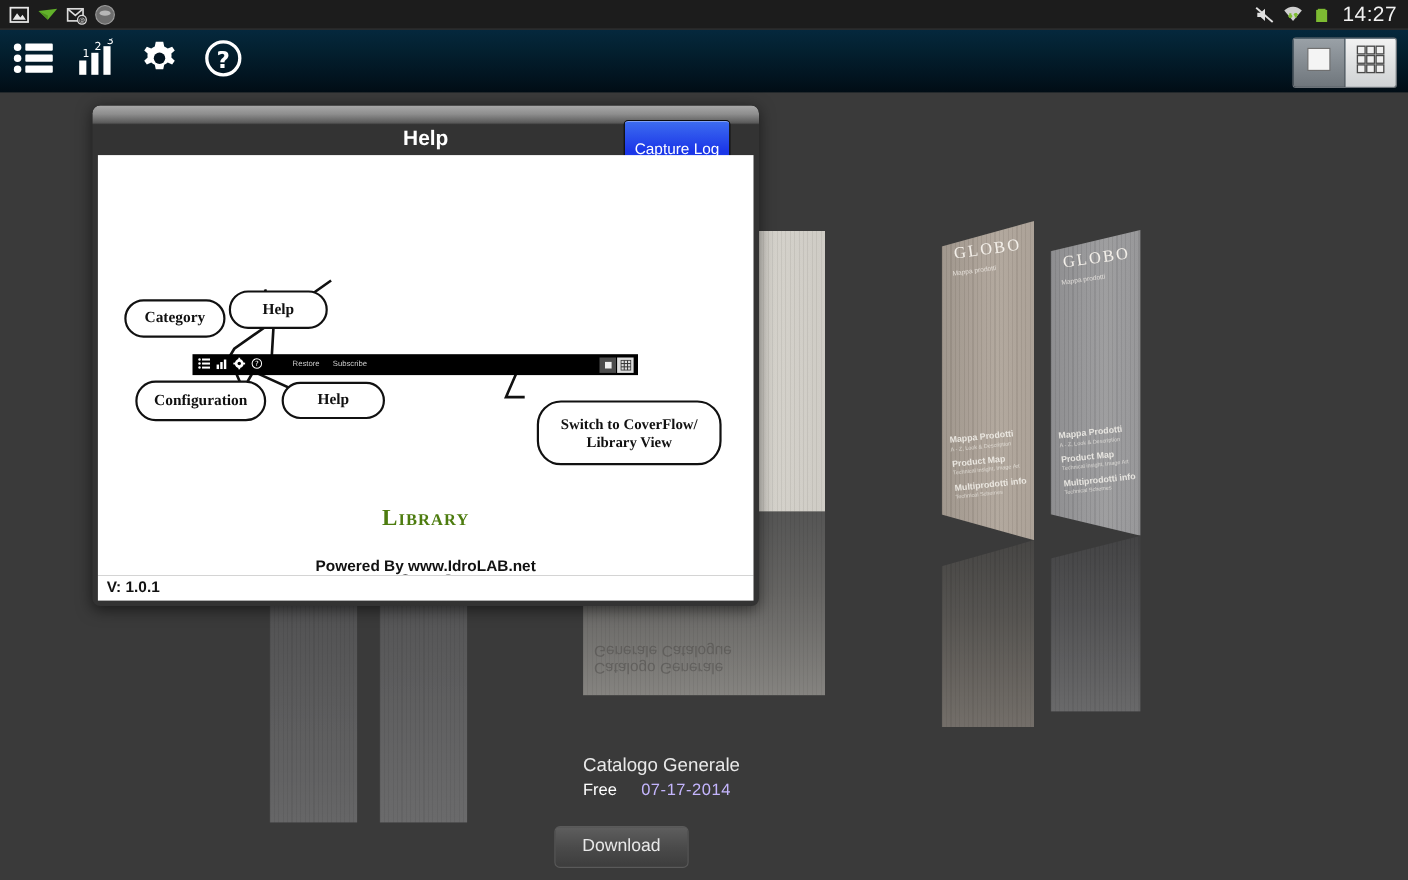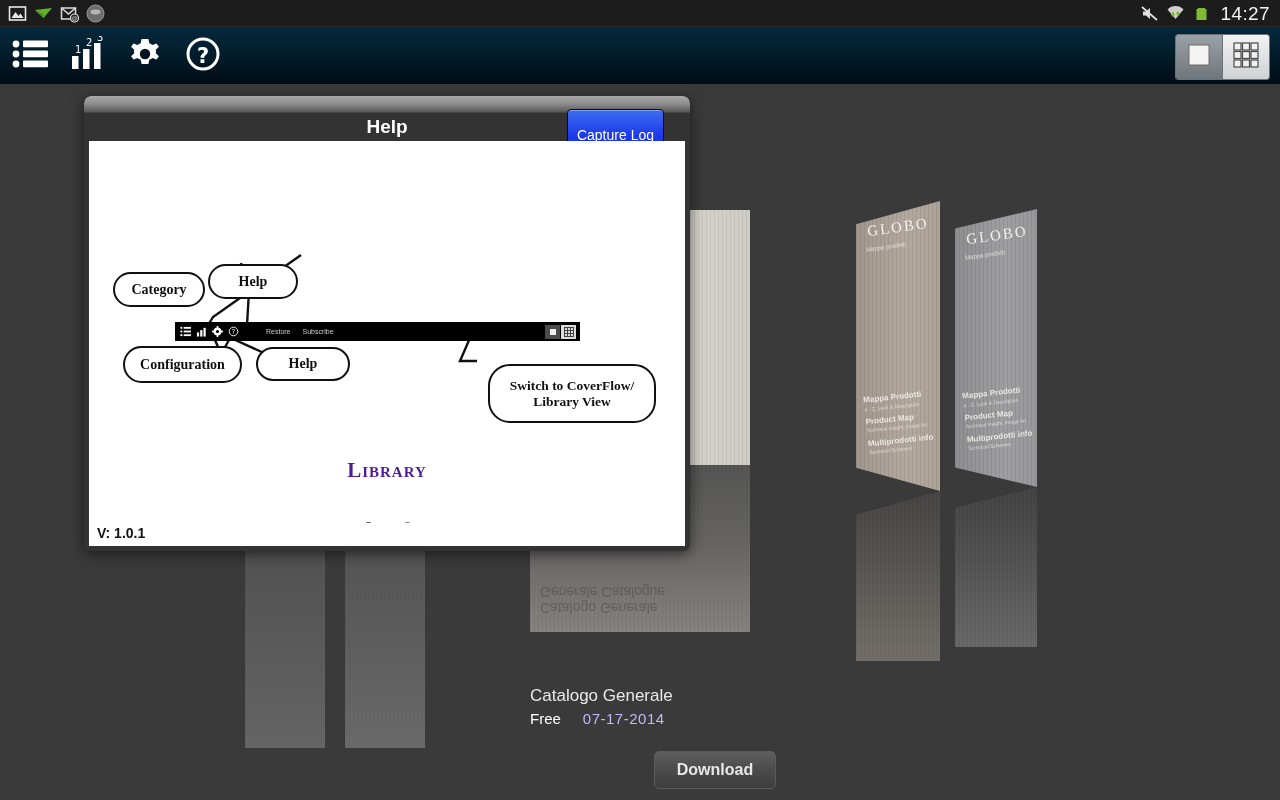--- a/index.html
+++ b/index.html
@@ -85,21 +85,21 @@
   .c-l2 .face{width:80px;height:1px;}
   .c-l2 .refl{width:80px;height:318px;background:linear-gradient(to bottom,#979799,#707072 55%,#515153);
     clip-path:polygon(0 0,100% 0,100% 86%,0 100%);}
 
   
   .caption{position:absolute;left:530px;top:602px;width:420px;}
   .cap-title{color:#e9e9e9;font-size:17px;line-height:22px;}
   .cap-row{display:flex;align-items:center;gap:22px;margin-top:3px;}
   .cap-free{font-size:15px;}
   .cap-date{color:#c4b5fd;font-size:15px;letter-spacing:0.5px;}
-  .dl-wrap{position:absolute;left:556px;top:668px;width:220px;display:flex;justify-content:flex-end;font-weight:bold;}
+  .dl-wrap{position:absolute;left:504px;top:668px;width:220px;display:flex;justify-content:flex-start;}
   .dl-btn{
     width:120px;height:36px;border-radius:5px;
     background:linear-gradient(to bottom,#5e5e5e,#4a4a4a 52%,#3d3d3d);
     border:1px solid #5a5a5a;color:#e8e8e8;font-size:16px;
     display:flex;align-items:center;justify-content:center;
   }
 
   
   .dialog{
     position:absolute;left:84px;top:96px;width:606px;height:455px;
@@ -137,21 +137,21 @@
   .minibar{
     position:absolute;left:86px;top:181px;width:405px;height:19px;background:#000;
     display:flex;align-items:center;
   }
   .minibar .mb-icons{display:flex;align-items:center;gap:5px;padding-left:5px;}
   .minibar .mb-links{display:flex;gap:12px;margin-left:27px;color:#ccc;font-size:7px;}
   .minibar .mb-toggle{margin-left:auto;display:flex;padding-right:4px;gap:1px;}
   .mb-sq{width:15px;height:14px;display:flex;align-items:center;justify-content:center;}
   .mb-sq.a{background:#4c4c4c;}
   .mb-sq.b{background:#dcdcdc;}
-  .libword{position:absolute;left:0;top:317px;width:596px;text-align:center;color:#4c1d95;
+  .libword{position:absolute;left:0;top:317px;width:596px;text-align:center;color:#4d7c0f;
     font-family:"Liberation Serif",serif;font-weight:bold;font-size:21px;letter-spacing:1px;}
   .dots{position:absolute;left:0;top:381px;width:596px;display:flex;justify-content:center;gap:29px;}
   .dot{width:9px;height:9px;border-radius:50%;}
   .dot.hollow{border:1.5px solid #2b2b2b;background:#fff;}
   .dot.filled{background:#777;}
 </style>
 </head>
 <body>
 
 <div class="root">
@@ -454,20 +454,21 @@
           </div>
         </div>
 
         <div class="libword" style="font-variant:small-caps;">Library</div>
 
         <div class="dots">
           <span class="dot hollow"></span>
           <span class="dot filled"></span>
         </div>
 
+        <div class="powered">Powered By www.IdroLAB.net</div>
       </div>
     </div>
 
     <div class="dlg-footer">
       <div class="version">V: 1.0.1</div>
     </div>
   </div>
 
 </div>
 

